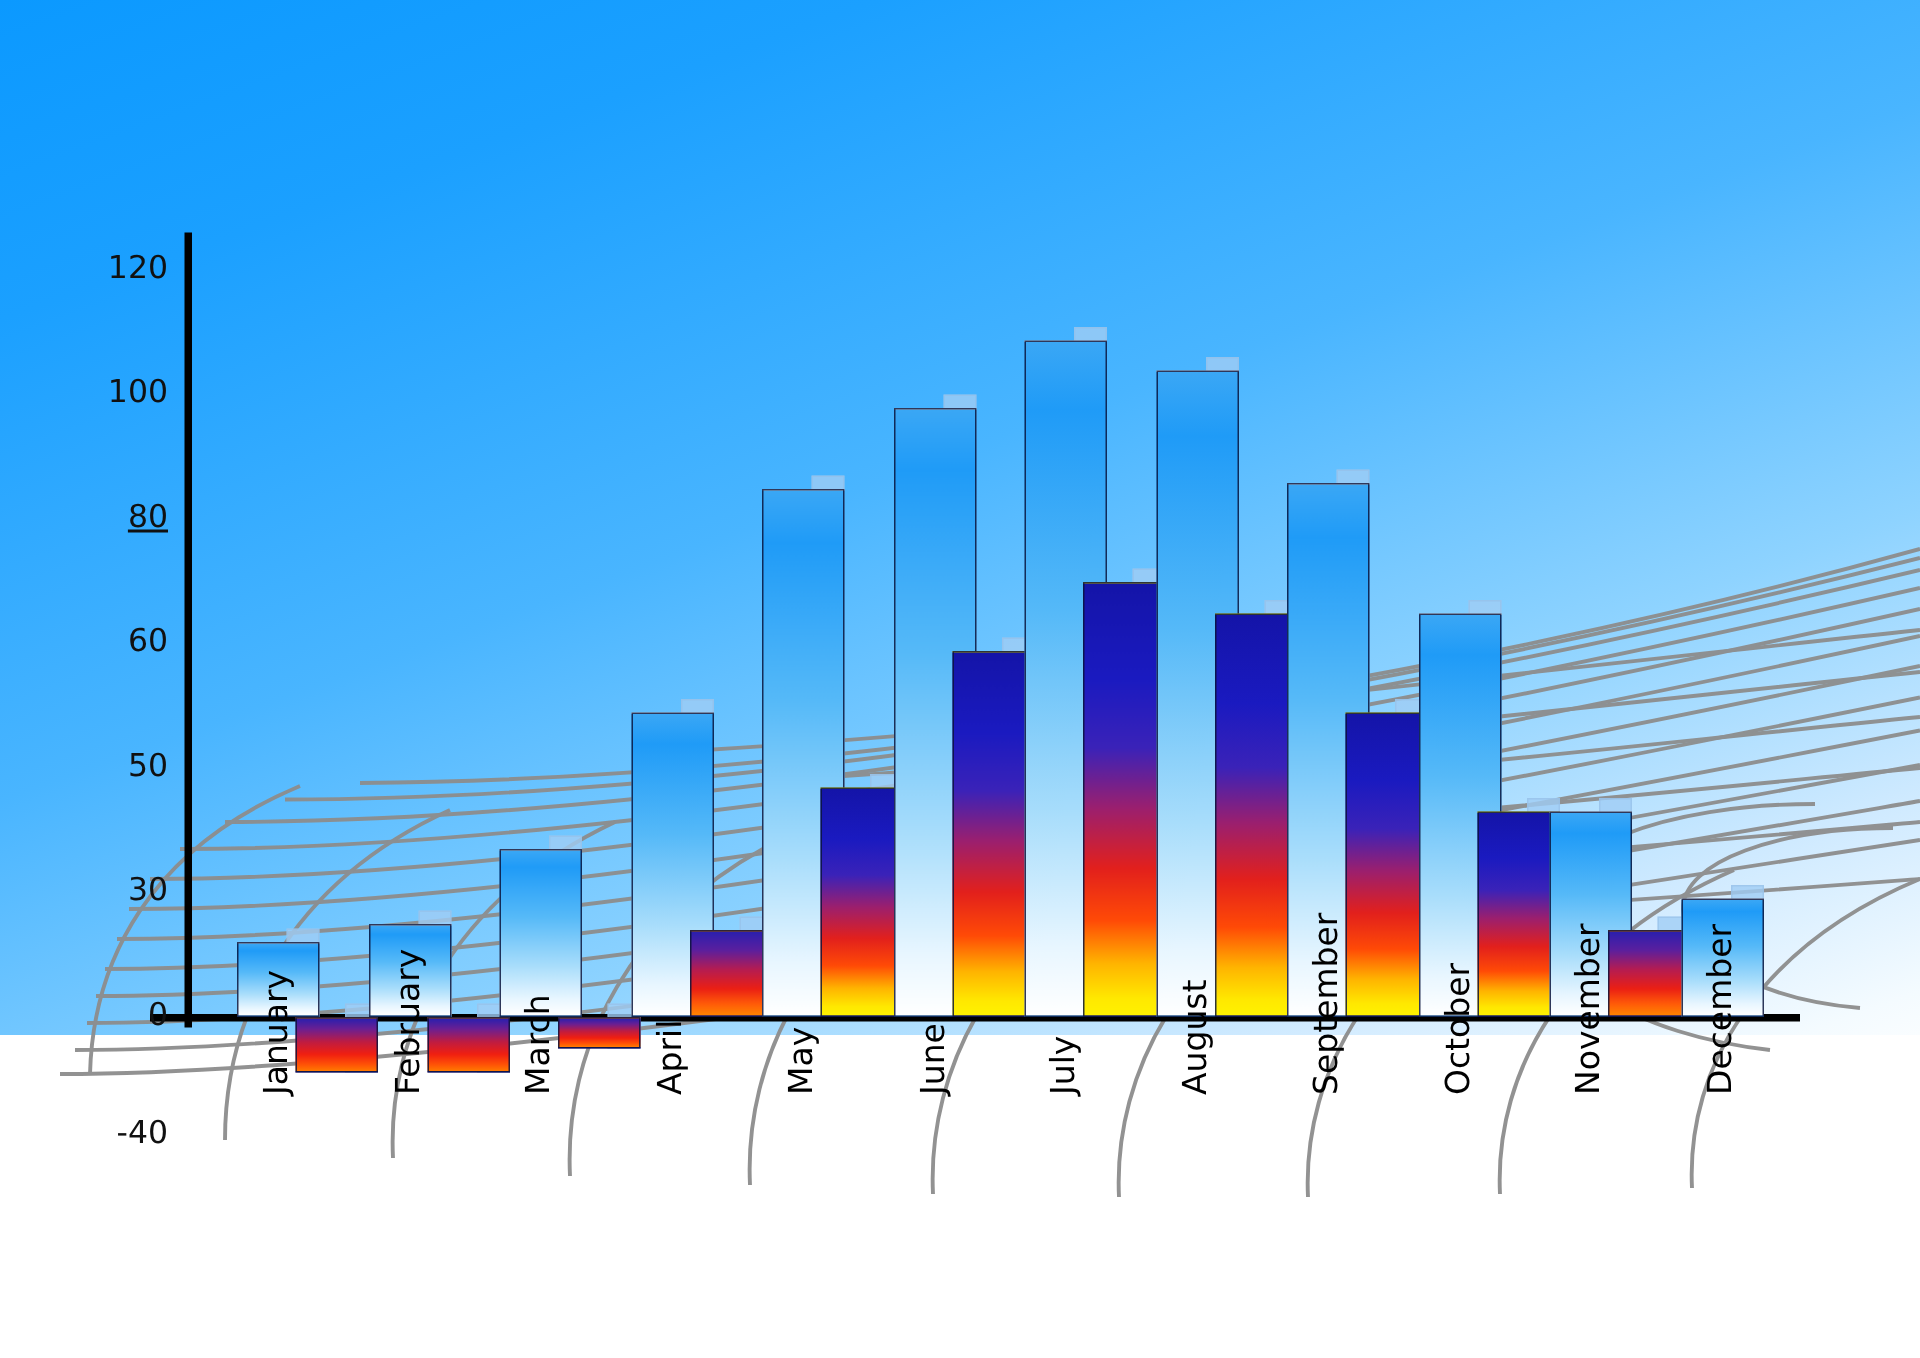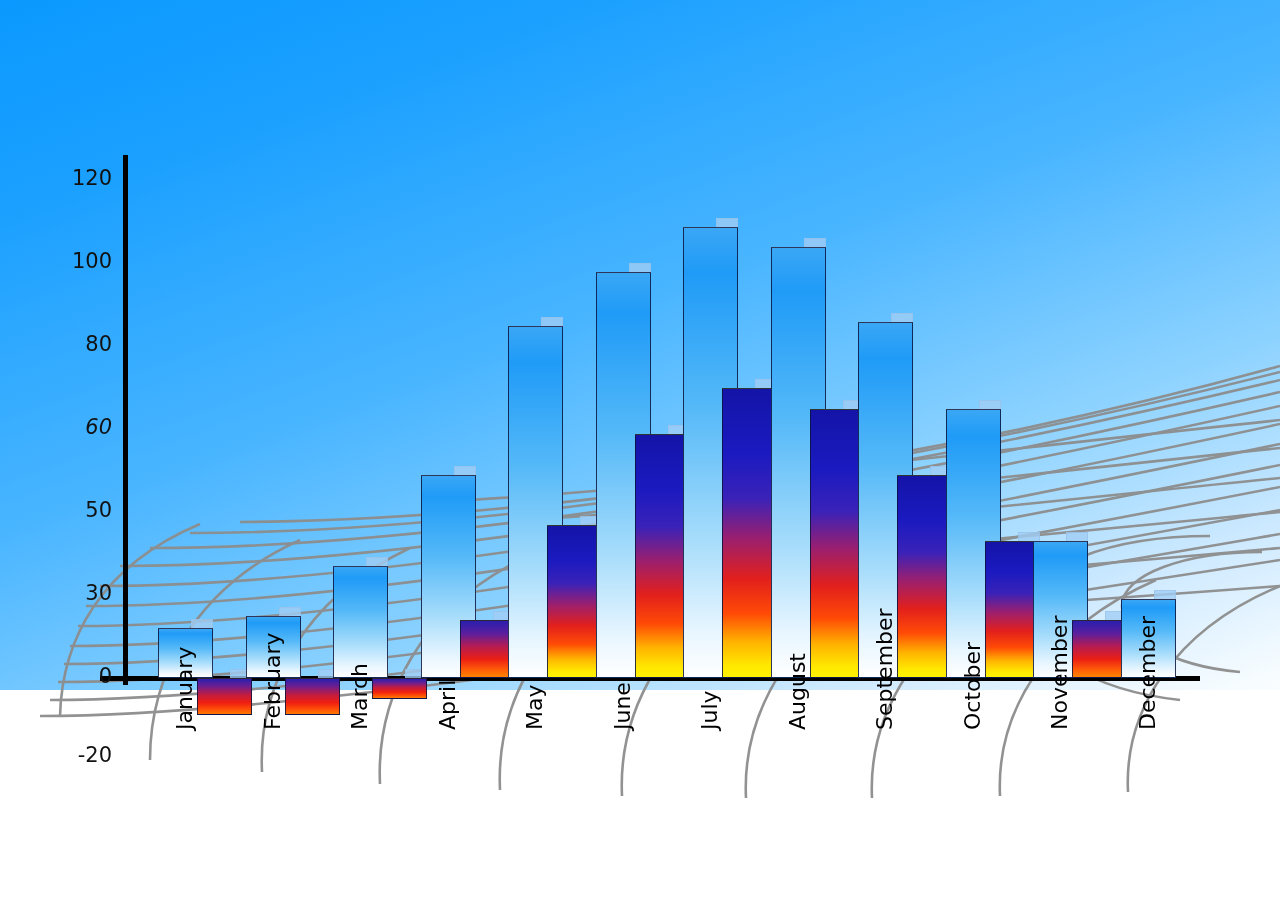--- a/index.html
+++ b/index.html
@@ -116,26 +116,26 @@
 
   <div id="plot">
 
     <div class="y-axis"></div>
 
     <div class="x-axis"></div>
 
     <div class="ytickwrap">
       <div class="ytick" style="top:168px;">120</div>
       <div class="ytick" style="top:251px;">100</div>
-      <div class="ytick" style="top:334px;">80</div>
-      <div class="ytick" style="top:417px;font-style:italic;">60</div>
+      <div class="ytick" style="top:334px;text-decoration:underline;">80</div>
+      <div class="ytick" style="top:417px;">60</div>
       <div class="ytick" style="top:500px;">50</div>
       <div class="ytick" style="top:583px;">30</div>
       <div class="ytick" style="top:666px;">0</div>
-      <div class="ytick" style="top:745px;">-20</div>
+      <div class="ytick" style="top:745px;">-40</div>
     </div>
 
     <div id="bars">
         <div class="bar" style="left: 158px; top: 628.32px; width: 55px; height: 49.68px; bottom: auto;">
           <div class="side" style="left: 33px; width: 22px; top: -9px; height: 58.68px; bottom: auto;"></div>
           <div class="front g-light"></div>
         </div>
         <div class="bar" style="left: 197px; top: 678px; width: 55px; height: 37.26px; bottom: auto;">
           <div class="side" style="left: 33px; width: 22px; top: -9px; height: 46.26px; bottom: auto;"></div>
           <div class="front g-neg"></div>

